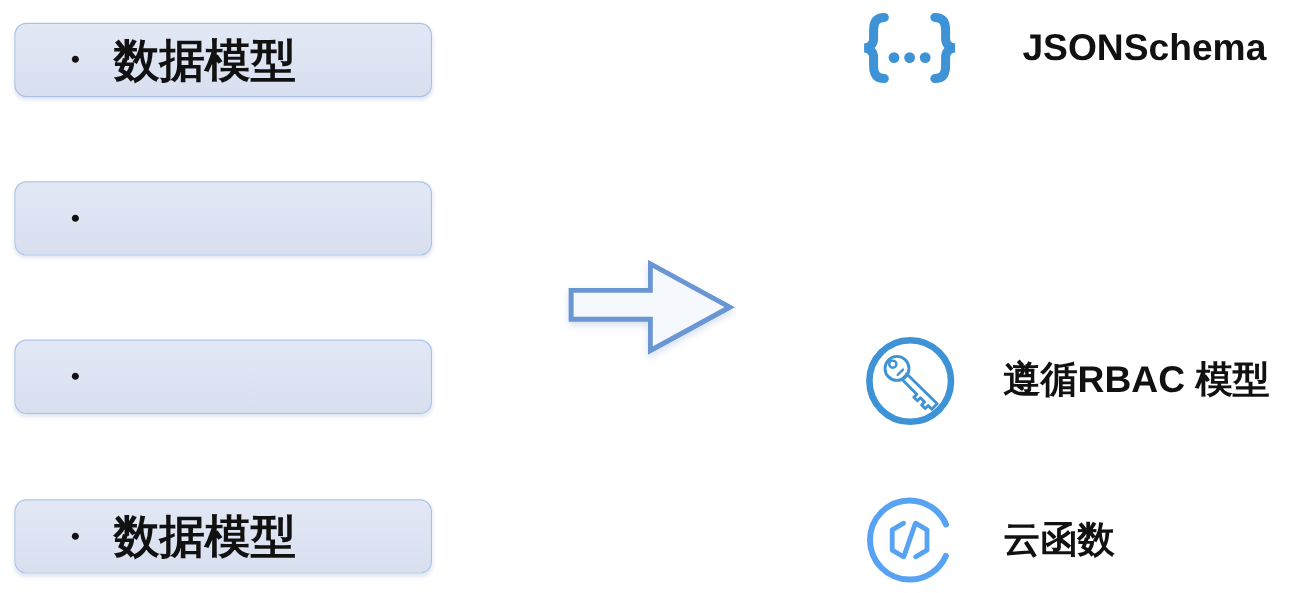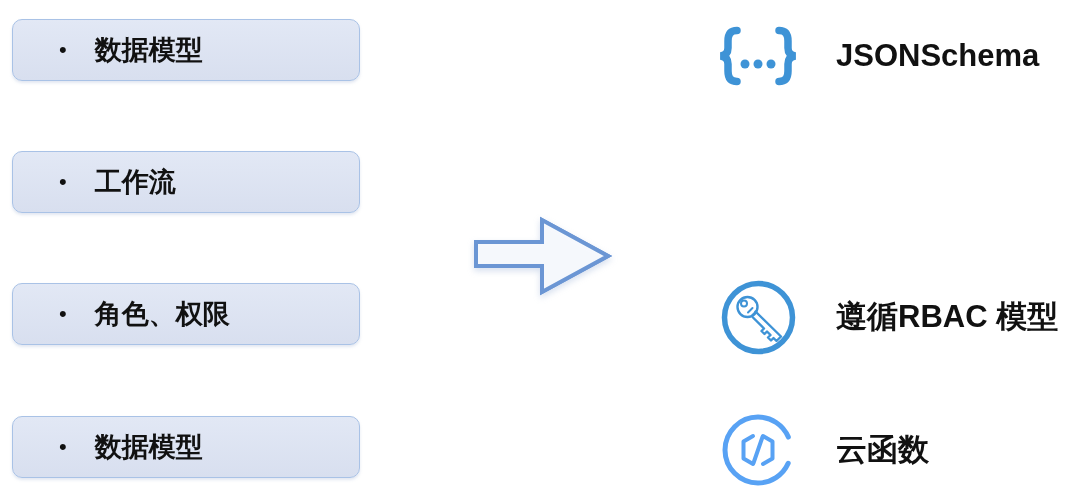--- a/index.html
+++ b/index.html
@@ -17,56 +17,54 @@
     background:linear-gradient(180deg,#e2e8f5 0%,#d8dfef 100%);
     border:1.5px solid #a9c2e6; border-radius:10px;
     display:flex; align-items:center; padding-left:46px;
     box-shadow:0 2px 3px rgba(140,160,200,0.25);
   }
   .box-1 { top:19px; }
   .box-2 { top:151px; }
   .box-3 { top:283px; }
   .box-4 { top:416px; }
   .bullet { font-size:22px; color:#111; line-height:1; }
-  .box-label { margin-left:28px; font-size:27px; font-weight:700; color:#111; white-space:nowrap; }
+  .box-label { margin-left:28px; font-size:38px; font-weight:700; color:#111; white-space:nowrap; }
 
   
   .arrow-svg {
     position:absolute; left:470px; top:213px;
     filter:drop-shadow(0 3px 3px rgba(120,150,200,0.30));
   }
 
   
   .right-item {
     position:absolute; left:714px; height:80px;
     display:flex; align-items:center;
   }
-  .ri-1 { top:16px; }
+  .ri-1 { top:0;gap:16px; }
   .ri-2 { top:149px; }
   .ri-3 { top:277px;text-align:center; }
   .ri-4 { top:410px; }
   .icon-wrap { width:88px; display:flex; justify-content:center; align-items:center; }
   .right-label { margin-left:34px; font-size:31px; font-weight:700; color:#111; white-space:nowrap; }
 </style>
 </head>
 <body>
 
 <div class="stage">
 
   <div class="box box-1">
     <span class="bullet">•</span>
     <span class="box-label">数据模型</span>
   </div>
   <div class="box box-2">
     <span class="bullet">•</span>
-    <span class="box-label">工作流</span>
   </div>
   <div class="box box-3">
     <span class="bullet">•</span>
-    <span class="box-label">角色、权限</span>
   </div>
   <div class="box box-4">
     <span class="bullet">•</span>
     <span class="box-label">数据模型</span>
   </div>
 
   <svg class="arrow-svg" width="145" height="88" viewBox="0 0 145 88">
     <polygon points="6,29 72,29 72,7 138,43 72,79 72,53 6,53" fill="none" stroke-width="4" stroke-linejoin="miter" stroke="#6B96D4"></polygon>
     <polygon points="6,29 72,29 72,7 138,43 72,79 72,53 6,53" stroke="none" opacity="0.9" fill="#F8FBFE"></polygon>
     <polygon points="6,29 72,29 72,7 138,43 72,79 72,53 6,53" fill="none" stroke-width="4" stroke-linejoin="miter" stroke="#6B96D4"></polygon>

